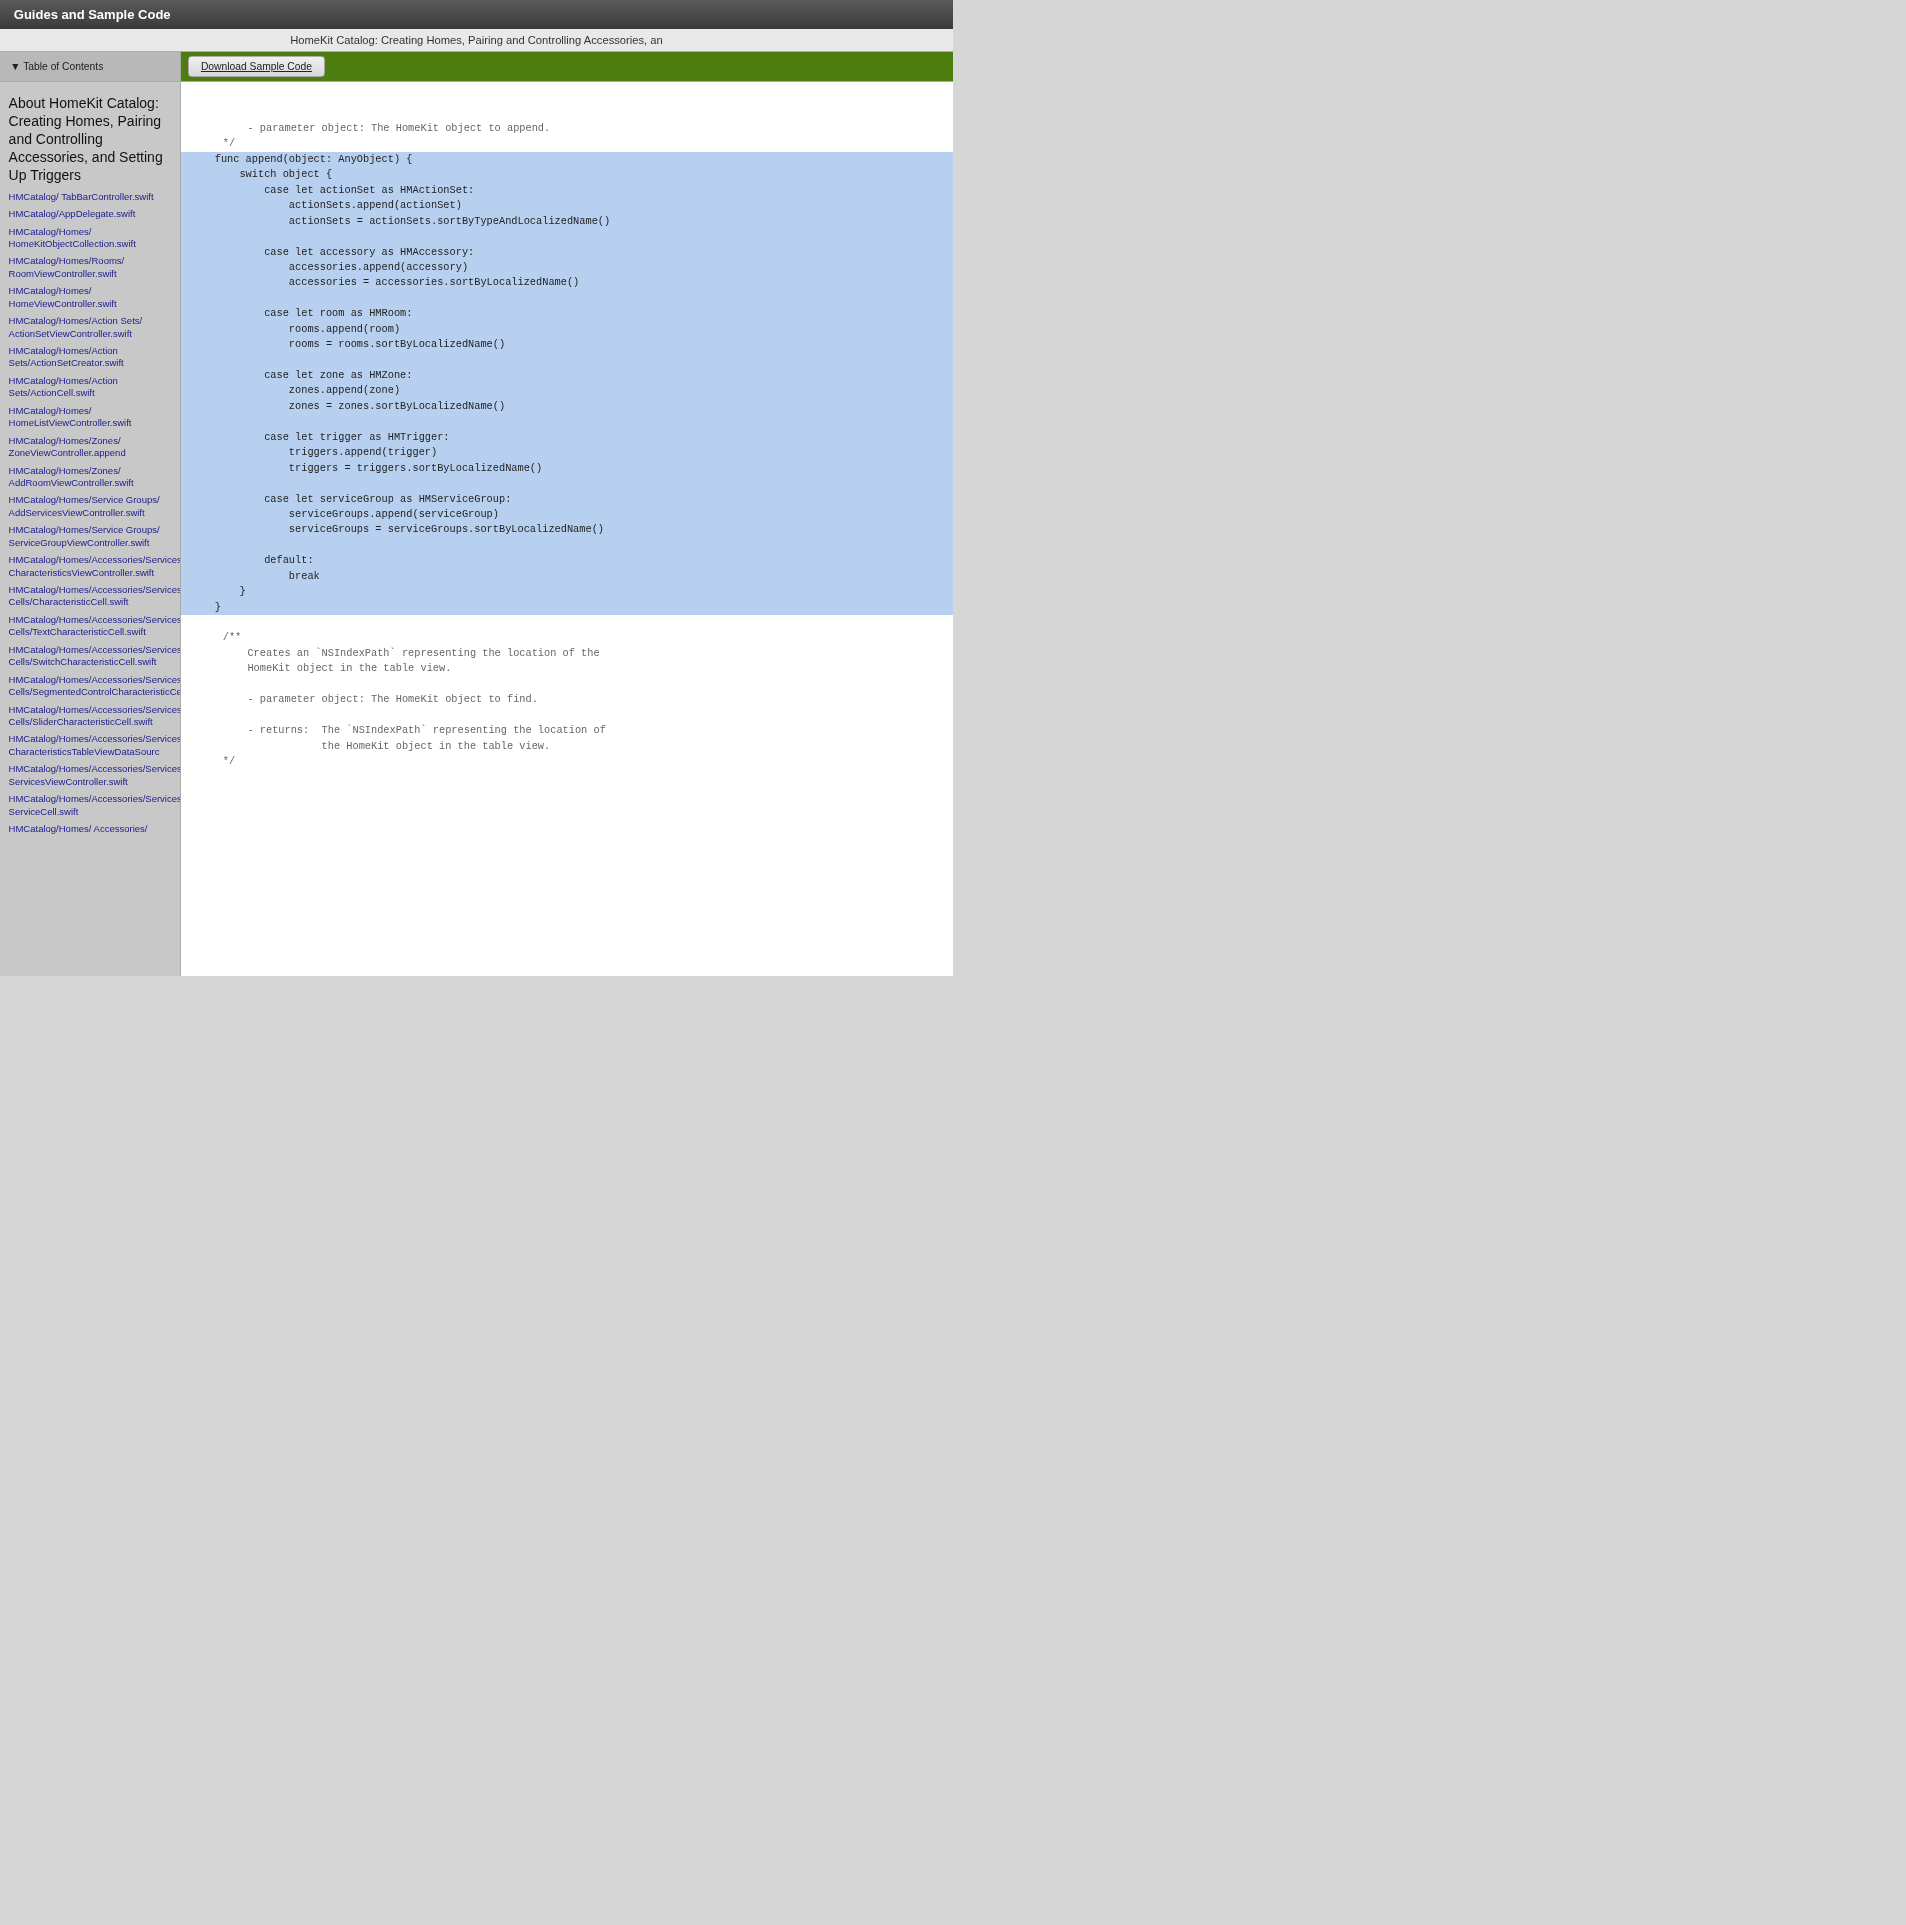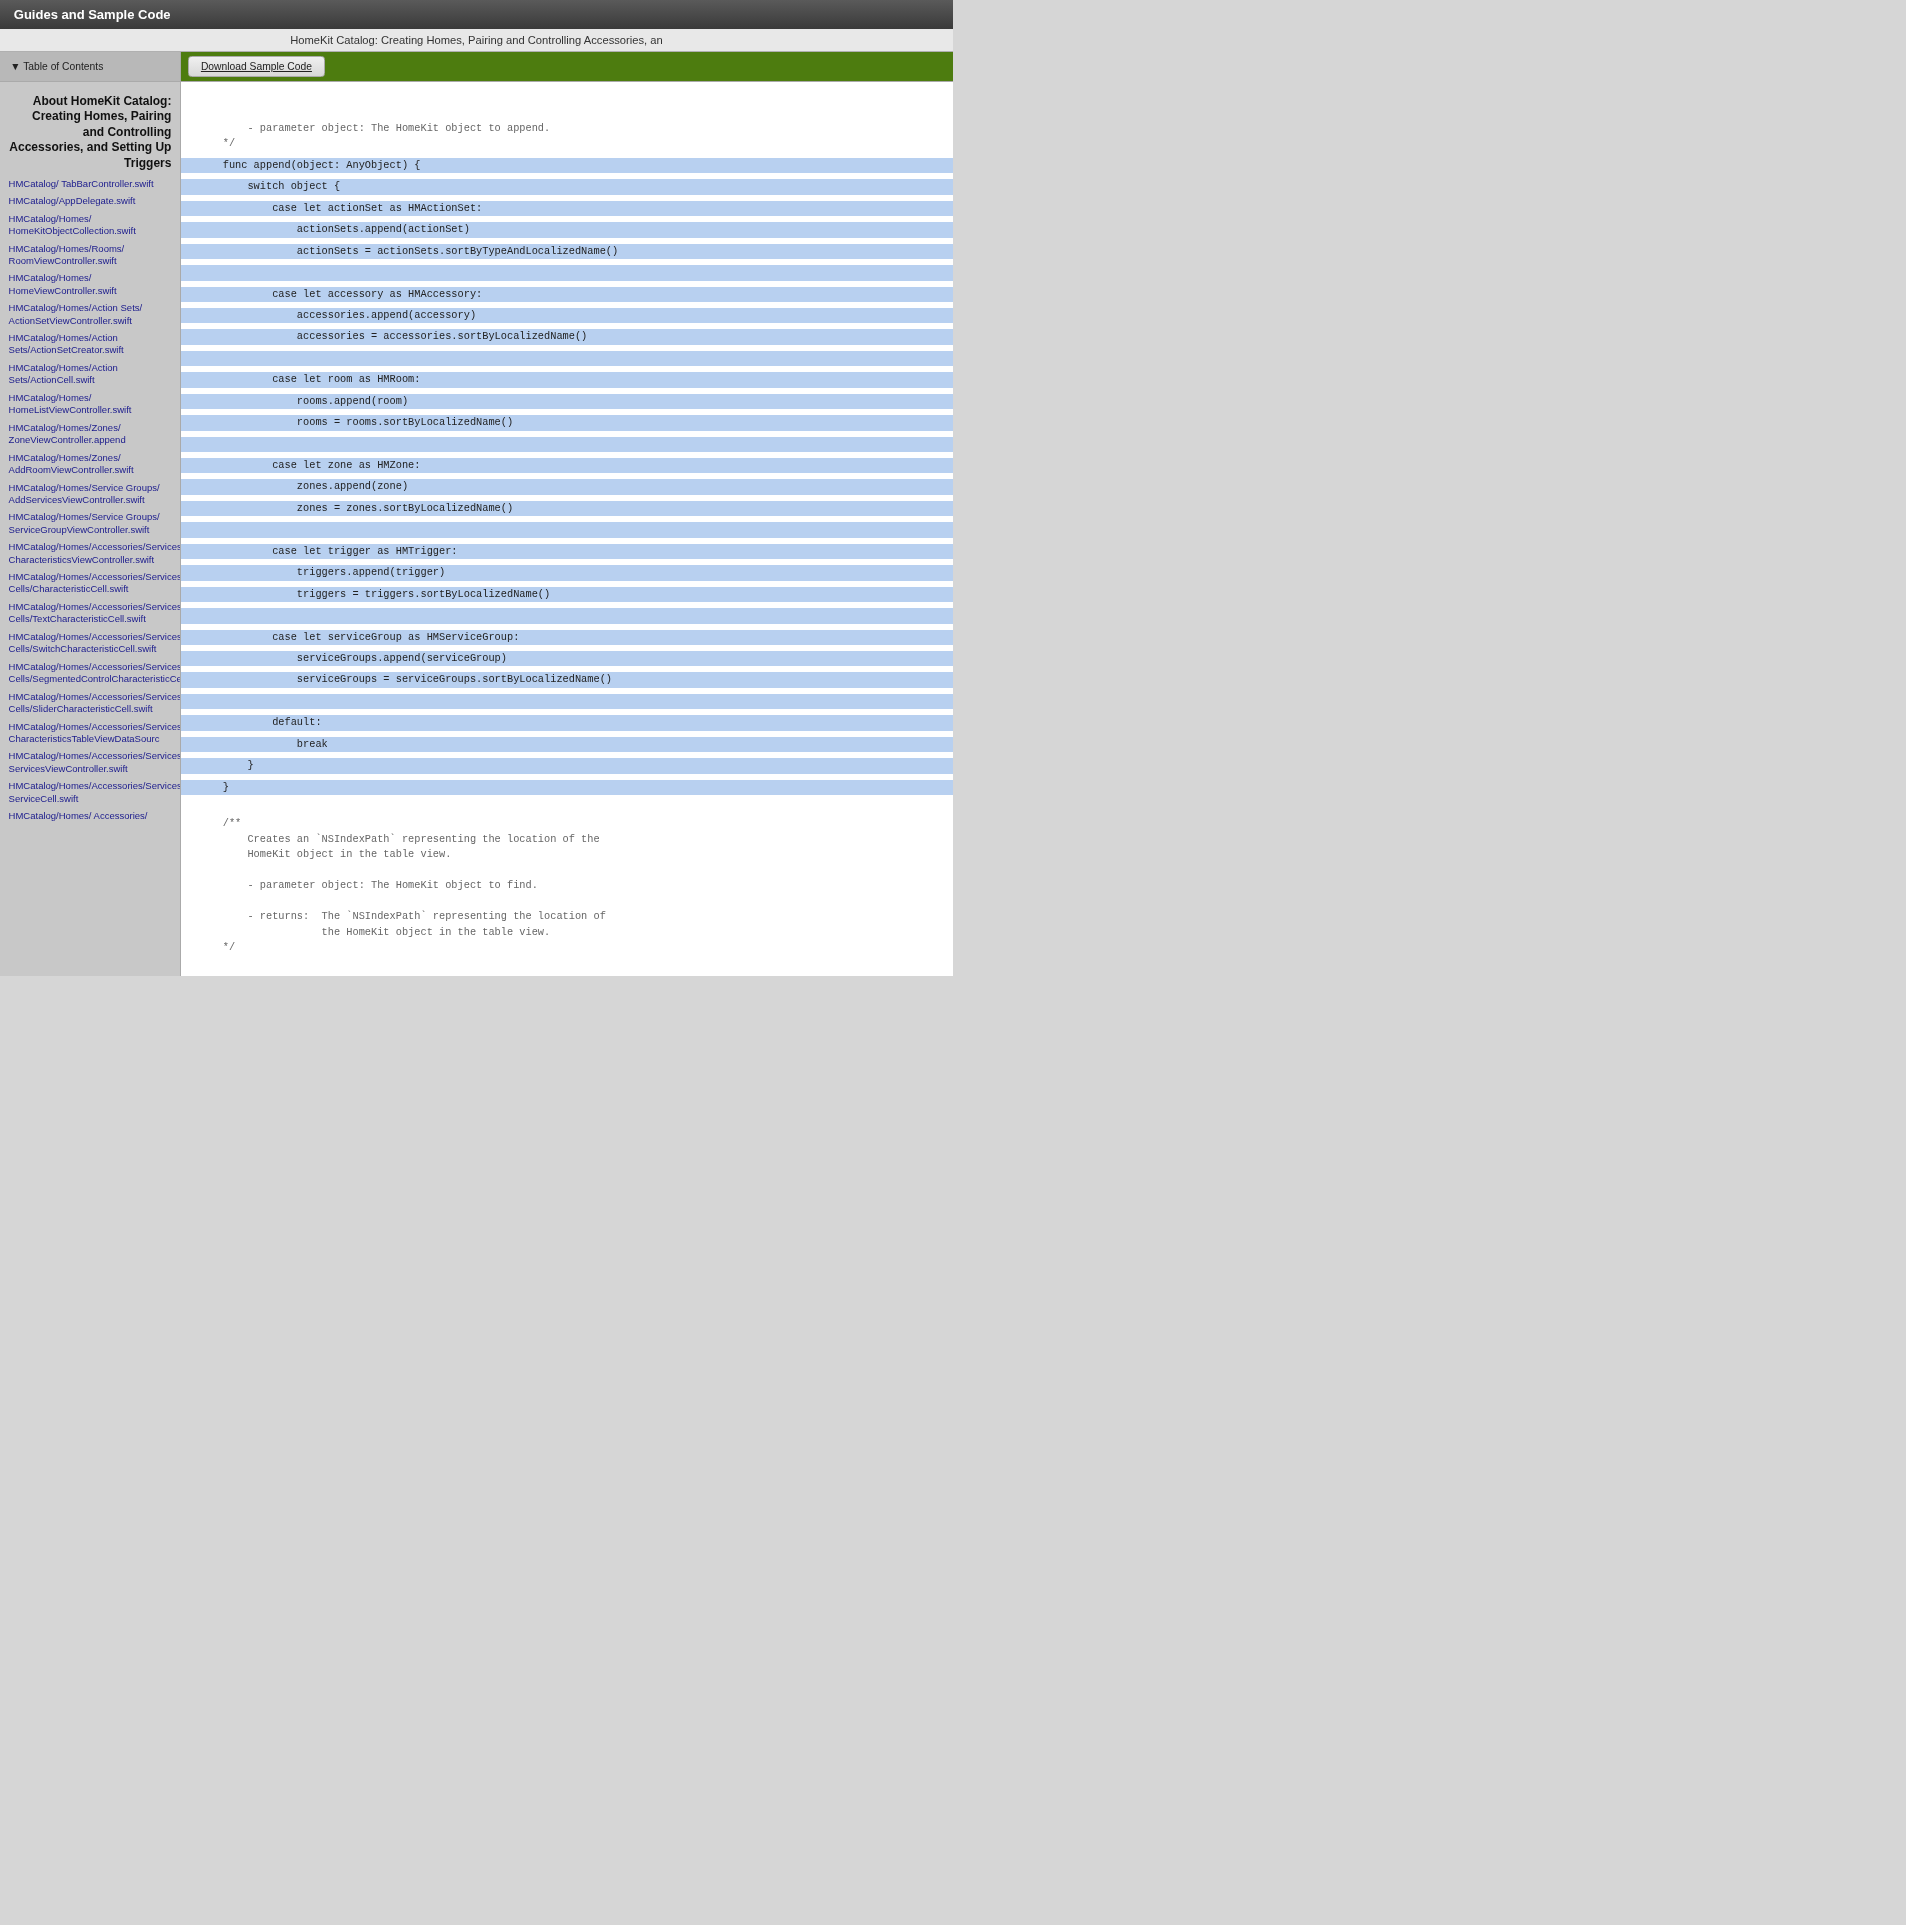--- a/index.html
+++ b/index.html
@@ -77,26 +77,25 @@
     #sidebar {
       width: 181px;
       min-width: 181px;
       background: #c8c8c8;
       border-right: 0.9px solid #aaa;
       overflow-y: auto;
       padding: 6.9px 0;
     }
 
     .sidebar-section-header {
-      font-size: 12px;
-      font-weight: 700;
+      font-size: 14px;
+      font-weight: 400;
       color: #111;
       padding: 5.2px 8.6px 3.4px;
       line-height: 1.3;
-      text-align: right;
     }
 
     .sidebar-item {
       font-size: 9.5px;
       color: #1a1a8c;
       padding: 2.6px 8.6px;
       cursor: pointer;
       line-height: 1.3;
       font-weight: 400;
     }
@@ -115,22 +114,22 @@
       font-size: 10.3px;
       line-height: 1.5;
       padding: 8.6px 17px;
       color: #222;
       white-space: pre;
     }
 
     .code-highlight {
       background: #b8d0f0;
       display: block;
-      margin: 6px -17px;
-      padding: 0 17px;
+      margin: 0 -17px;
+      padding: 0 9px;
     }
 
     
     ::-webkit-scrollbar {
       width: 6.9px;
       height: 6.9px;
     }
     ::-webkit-scrollbar-track {
       background: #e0e0e0;
     }

